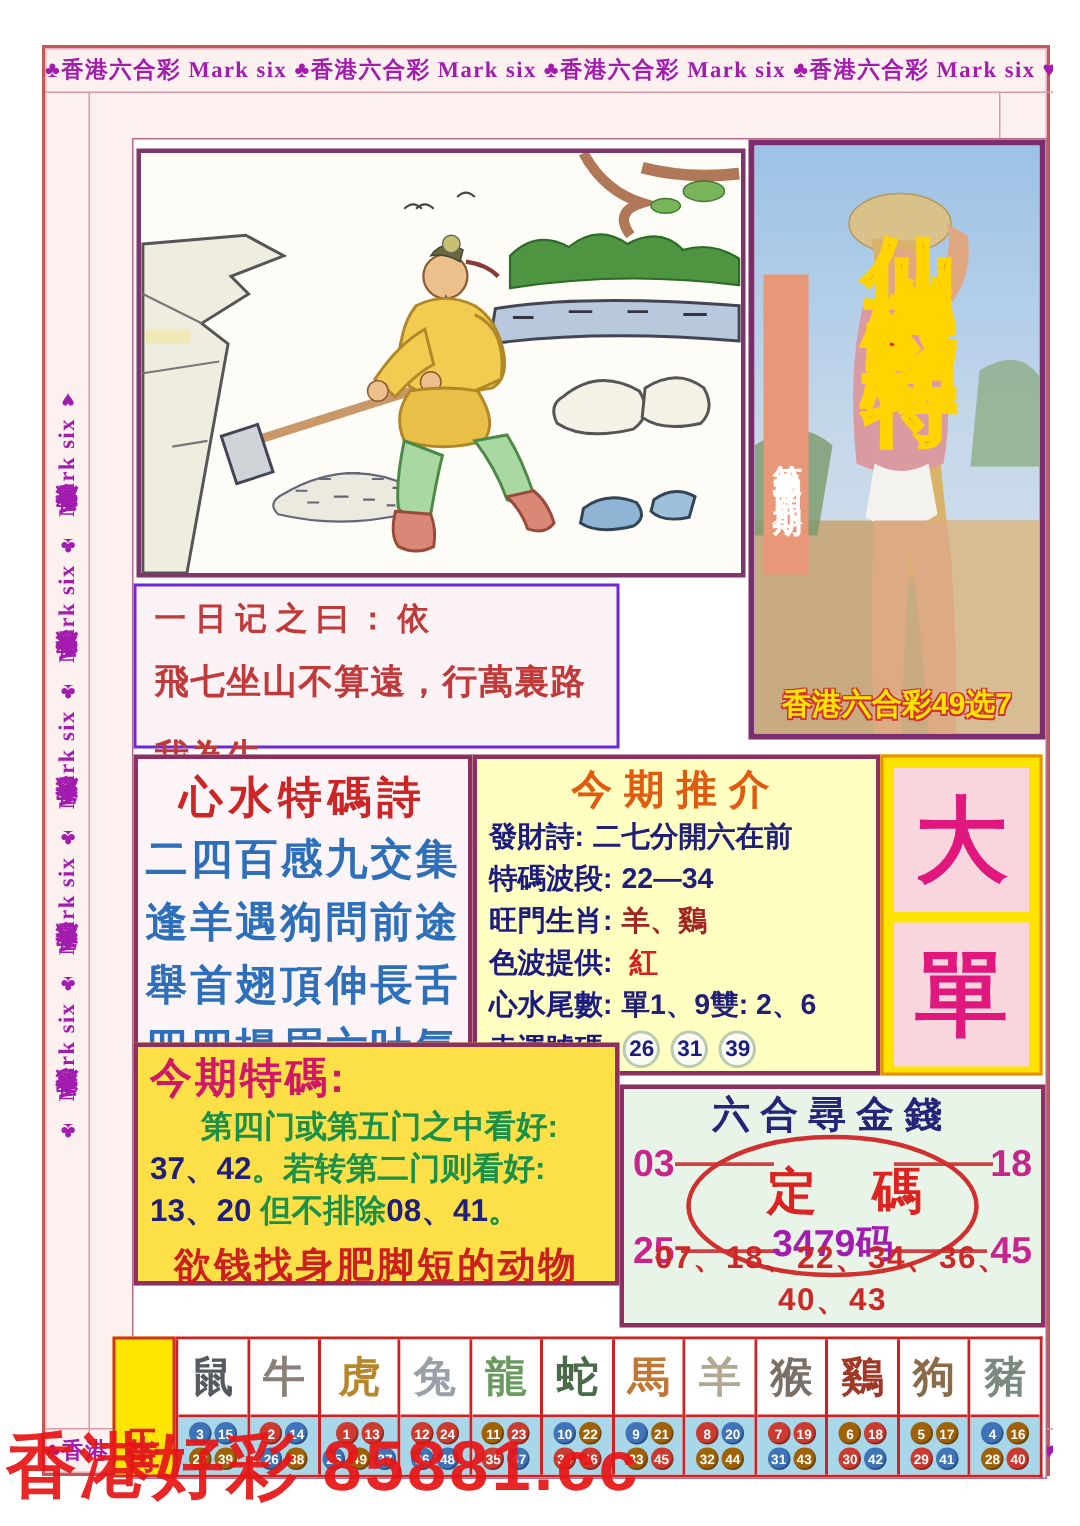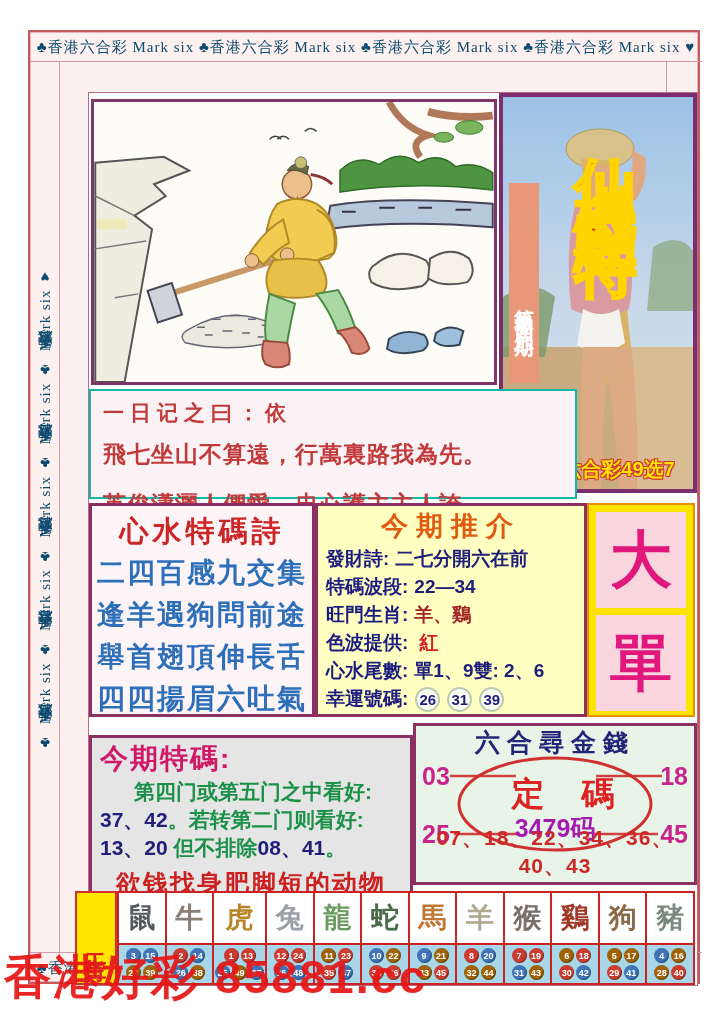--- a/index.html
+++ b/index.html
@@ -2,22 +2,22 @@
 <html><head>
 <meta charset="utf-8">
 <style>
   * { margin:0; padding:0; box-sizing:border-box; }
   html,body { width:720px; background:#fff; font-family:"Liberation Sans", sans-serif; }
   .page { position:relative; width:720px; height:1017px; background:#fff; overflow:hidden; }
 
   
   .frame { position:absolute; left:28px; top:30px; width:672px; height:954px;
            background:#fdf1ef; border:2px solid #c25a5a; box-shadow:inset 0 0 0 1px #e8b0be; }
-  .bstrip { position:absolute; color:#0c4a6e; font-family:"Liberation Serif", serif;
-            font-weight:normal; font-size:15px; letter-spacing:1px; white-space:nowrap; overflow:hidden; }
+  .bstrip { position:absolute; color:#a21caf; font-family:"Liberation Serif", serif;
+            font-weight:bold; font-size:15px; letter-spacing:1px; white-space:nowrap; overflow:hidden; }
   .bstrip.top    { left:0; top:0; width:672px; height:30px; line-height:30px; text-align:center; border-bottom:1px solid #d89aaa; }
   .bstrip.bottom { left:0; bottom:0; width:672px; height:30px; line-height:30px; text-align:center; border-top:1px solid #d89aaa; }
   .bstrip.left   { left:0; top:30px; width:30px; height:894px; writing-mode:vertical-rl; transform:rotate(180deg);
                    line-height:30px; text-align:center; border-left:1px solid #d89aaa; }
   .bstrip.right  { right:0; top:30px; width:32px; height:894px; writing-mode:vertical-rl;
                    line-height:32px; text-align:center; border-left:1px solid #d89aaa; }
 
   
   .content { position:absolute; left:58px; top:60px; width:610px; height:894px; background:#fff; border:1px solid #b86a8a; }
 
@@ -31,21 +31,21 @@
   .photo-title { position:absolute; left:54%; top:12px; transform:translateX(-50%);
                  writing-mode:vertical-rl; font-size:62px; font-weight:bold; color:#e81c00;
                  -webkit-text-stroke:2.5px #ffd400; text-shadow:0 0 2px #ffe680; letter-spacing:26px; line-height:1; }
   .photo-issue { position:absolute; left:8px; top:198px; writing-mode:vertical-rl;
                  font-size:19px; font-weight:bold; color:#e03030; -webkit-text-stroke:0.6px #fff; letter-spacing:7px; }
   .photo-caption { position:absolute; left:0; right:0; bottom:6px; text-align:center;
                    font-size:20px; font-weight:bold; color:#ffe400;
                    text-shadow:-1px -1px 0 #d03030, 1px -1px 0 #d03030, -1px 1px 0 #d03030, 1px 1px 0 #d03030; }
 
   
-  .poem { left:0; top:296px; width:488px; height:110px; border:2px solid #14b8a6; background:#fbf2f6; padding:6px 12px; }
+  .poem { left:0; top:296px; width:324px; height:110px; border:2px solid #6d28d9; background:#fbf2f6; padding:6px 12px; }
   .poem-line1 { font-size:21px; font-weight:bold; color:#c13a3a; letter-spacing:6px; line-height:32px; }
   .poem-line  { font-size:23px; font-weight:bold; color:#c13a3a; letter-spacing:1px; line-height:50px; }
 
   
   .heart { left:0; top:410px; width:226px; height:214px; border:3px solid #8b3060; background:#fdf4f8; text-align:center; }
   .hp-title { font-size:29px; font-weight:bold; color:#cc2525; letter-spacing:4px; margin-top:6px; }
   .hp-line  { font-size:28px; font-weight:bold; color:#2d6fb8; letter-spacing:2px; line-height:42px; white-space:nowrap; }
 
   
   .recommend { left:226px; top:410px; width:272px; height:214px; border:3px solid #8b3060; background:#ffffc2; }
@@ -58,21 +58,21 @@
   .lucky-ball { display:inline-flex; align-items:center; justify-content:center; width:25px; height:25px;
                 border:2px solid #b9ccb2; border-radius:50%; background:#fbfbf1; color:#1c1c80;
                 font-size:15px; font-weight:bold; margin-left:7px; }
 
   
   .bigsingle { left:498px; top:410px; width:108px; height:214px; background:#ffe300; border:2px solid #e89000; padding:7px; }
   .bs-box { width:100%; height:96px; background:#f9d6de; margin-bottom:7px; display:flex; align-items:center; justify-content:center; }
   .bs-char { font-size:62px; font-weight:bold; color:#e0187e; }
 
   
-  .special { left:0; top:642px; width:324px; height:162px; border:3px solid #8b3060; background:#e5e5e5; padding:2px 8px; }
+  .special { left:0; top:602px; width:324px; height:162px; border:3px solid #8b3060; background:#fde047; padding:2px 8px; }
   .sp-title { font-size:28px; font-weight:bold; color:#d01868; letter-spacing:2px; }
   .sp-body { font-size:21px; font-weight:bold; line-height:28px; text-indent:34px; }
   .sp-hint { text-align:center; font-size:25px; font-weight:bold; color:#cc2020; margin-top:5px; letter-spacing:2px; }
 
   
   .gold { left:324px; top:630px; width:284px; height:162px; border:3px solid #8b3060; background:#e7f4e7; }
   .gold svg { position:absolute; inset:0; }
   .gd-title { position:absolute; left:0; right:0; top:0; text-align:center; font-size:25px; font-weight:bold; color:#242478; letter-spacing:7px; }
   .gd-corner { position:absolute; font-size:25px; font-weight:bold; color:#c8258c; }
   .gd-tl { left:6px; top:36px; } .gd-tr { right:6px; top:36px; }

